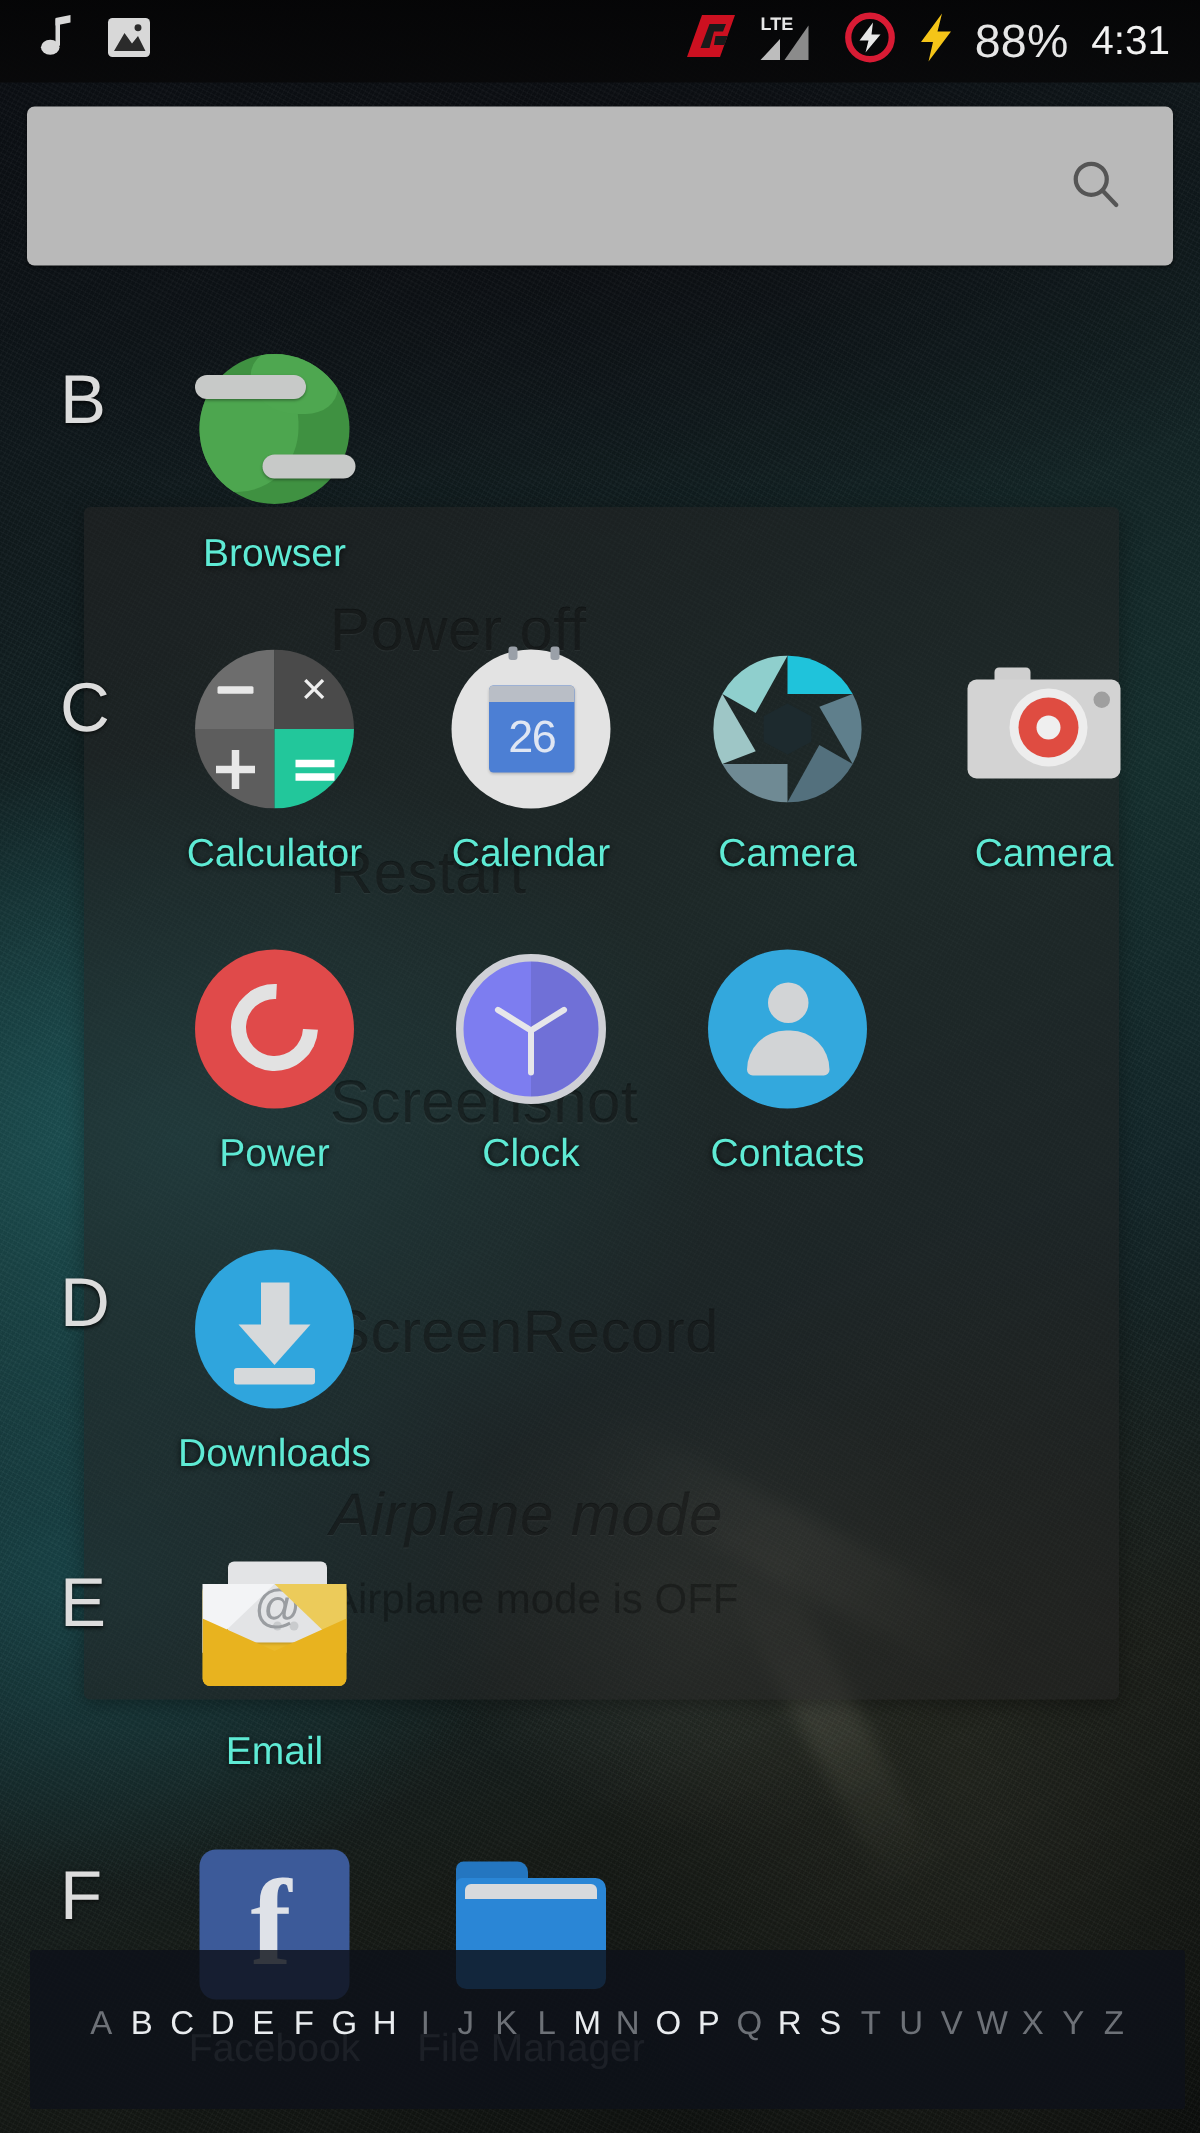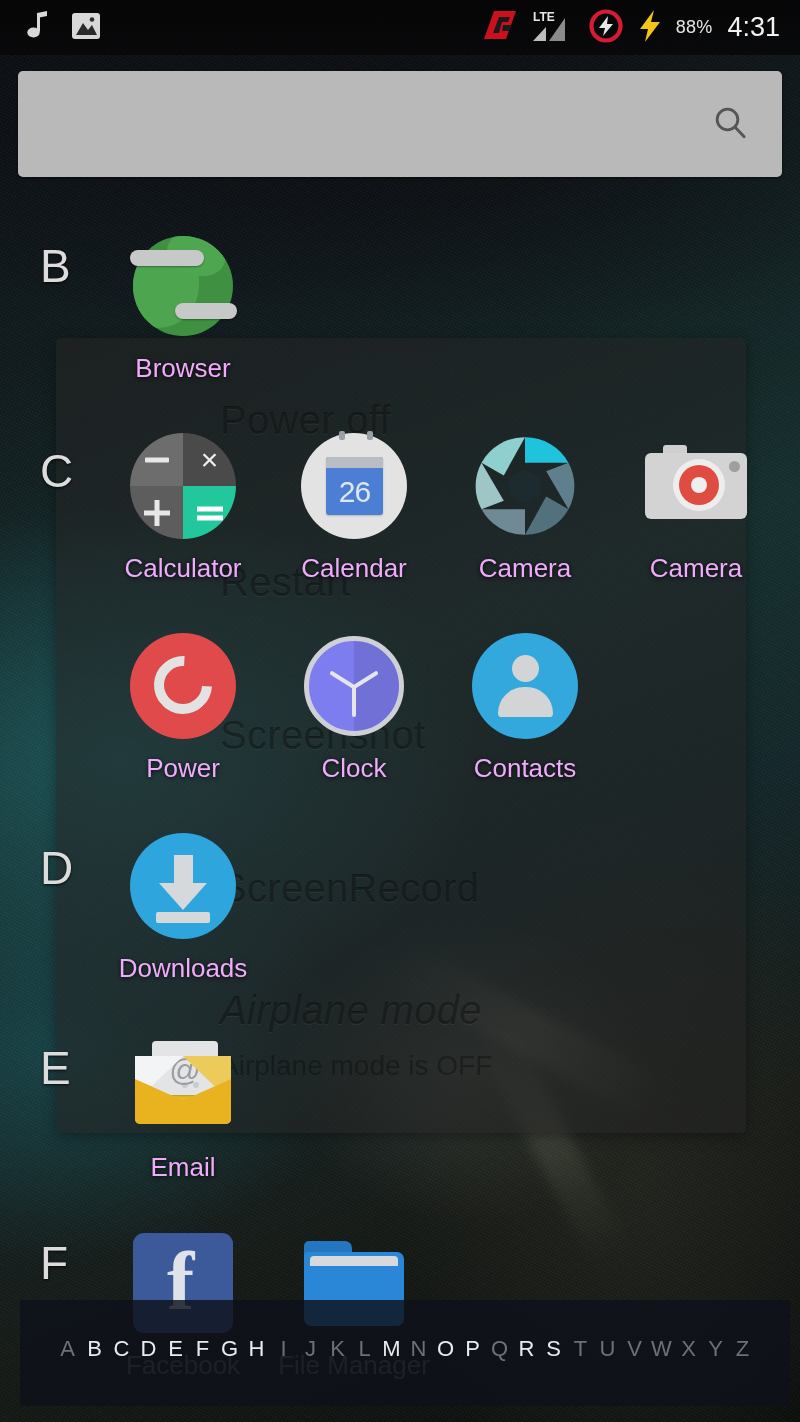--- a/index.html
+++ b/index.html
@@ -37,21 +37,21 @@
 
   
   #statusbar{
     position:absolute; top:0; left:0; right:0; height:55px;
     display:flex; align-items:center; z-index:40;
     background:linear-gradient(180deg, rgba(5,5,6,.96), rgba(8,8,9,.9));
     color:#e8e8e8;
   }
   .sb-left{ display:flex; align-items:center; gap:22px; padding-left:25px; }
   .sb-right{ margin-left:auto; display:flex; align-items:center; gap:11px; padding-right:20px; }
-  .sb-batt{ font-size:18px; color:#e6e6e6; letter-spacing:.2px; }
+  .sb-batt{ font-size:31px; color:#e6e6e6; letter-spacing:.2px; }
   .sb-time{ font-size:27px; color:#f2f2f2; margin-left:4px; }
 
   
   #searchbar{
     position:absolute; left:18px; top:71px; width:764px; height:106px;
     background:#b9b9b9; border-radius:5px; z-index:30;
     box-shadow:0 1px 3px rgba(0,0,0,.55);
     display:flex; align-items:center; justify-content:flex-end;
   }
   #searchbar input{
@@ -85,21 +85,21 @@
     position:absolute; color:#dcdcdc; font-size:46px; font-weight:400;
     left:40px; line-height:1; text-shadow:0 1px 3px rgba(0,0,0,.8);
   }
   .app{
     position:absolute; width:170px; text-align:center;
   }
   .app .ic{
     width:106px; height:106px; margin:0 auto; position:relative;
   }
   .app .lbl{
-    margin-top:14px; color:#f0abfc; font-size:26px;
+    margin-top:14px; color:#5eead4; font-size:26px;
     text-shadow:0 1px 4px rgba(0,0,0,.85); white-space:nowrap;
   }
   .app.dim .lbl{ color:rgba(200,205,208,.42); text-shadow:none; }
 
   
   #indexbar{
     position:absolute; left:20px; top:1300px; width:770px; height:106px;
     background:rgba(14,17,26,.82); z-index:35; border-radius:2px;
   }
   #alphabet{

